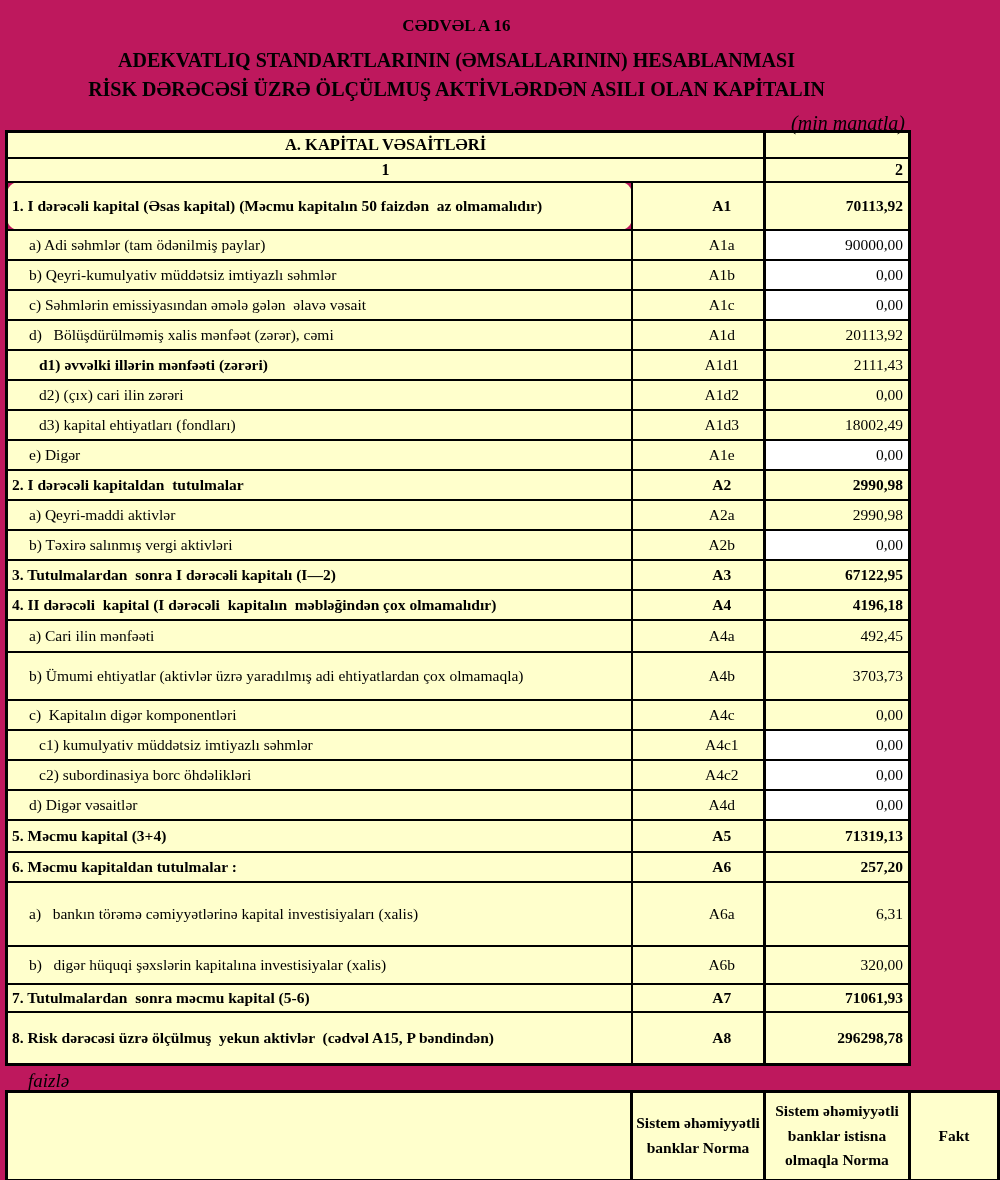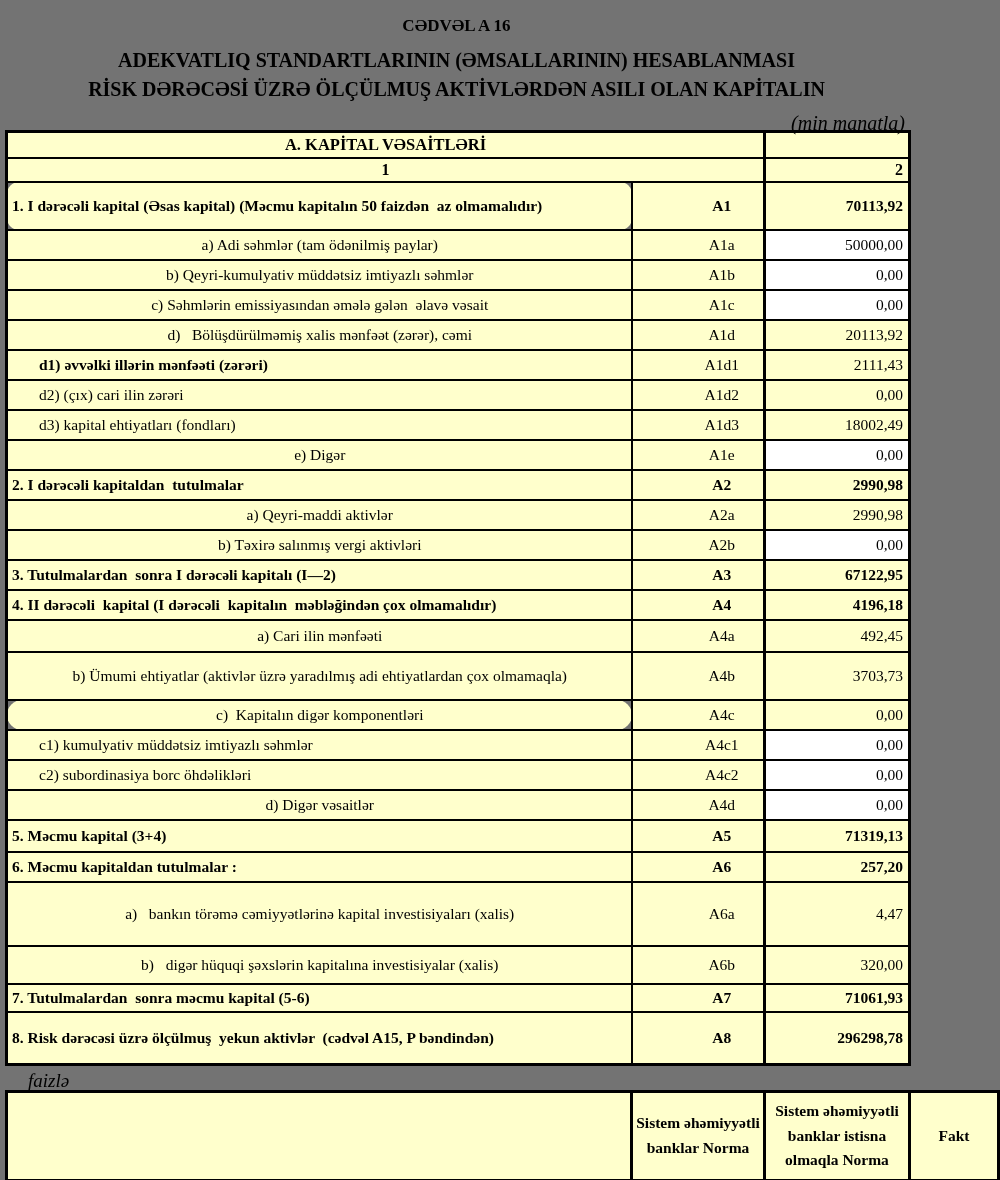--- a/index.html
+++ b/index.html
@@ -1,21 +1,21 @@
 <!DOCTYPE html>
 <html><head>
 <meta charset="utf-8">
 <style>
   html, body { margin: 0; padding: 0; background: #ffffff; }
   .page {
     position: relative;
     width: 1000px;
     height: 1180px;
     overflow: hidden;
-    background: #737373;
+    background: #be185d;
     font-family: "Liberation Serif", "DejaVu Serif", serif;
     color: #000000;
   }
   .head-block { width: 913px; }
   .table-number {
     padding-top: 16px;
     text-align: center;
     font-weight: bold;
     font-size: 17px;
   }
@@ -55,21 +55,21 @@
     height: 24px;
   }
   .capital-table .col-num {
     text-align: center;
     font-weight: bold;
     font-size: 16px;
     height: 22px;
   }
   .capital-table td.desc { white-space: pre-wrap; line-height: 1.25; }
   .capital-table td.ind0 { padding-left: 4px; }
-  .capital-table td.ind1 { padding-left: 1px; text-align: center; }
+  .capital-table td.ind1 { padding-left: 21px; }
   .capital-table td.ind2 { padding-left: 31px; }
   .capital-table td.code { text-align: center; padding-left: 48px; }
   .capital-table td.value {
     text-align: right;
     padding-right: 5px;
     border-left: 3px solid #000;
   }
   .capital-table tr.bold td { font-weight: bold; }
   .capital-table td.white { background: #ffffff; }
   .percent-note {
@@ -131,21 +131,21 @@
         <td class="col-num value">2</td>
       </tr>
     <tr class="bold">
           <td class="desc ind0" style="height: 46px; border-radius: 12px;">1. I dərəcəli kapital (Əsas kapital) (Məcmu kapitalın 50 faizdən  az olmamalıdır)</td>
           <td class="code">A1</td>
           <td class="value">70113,92</td>
         </tr>
         <tr>
           <td class="desc ind1" style="height: 28px;">a) Adi səhmlər (tam ödənilmiş paylar)</td>
           <td class="code">A1a</td>
-          <td class="value white">50000,00</td>
+          <td class="value white">90000,00</td>
         </tr>
         <tr>
           <td class="desc ind1" style="height: 28px;">b) Qeyri-kumulyativ müddətsiz imtiyazlı səhmlər</td>
           <td class="code">A1b</td>
           <td class="value white">0,00</td>
         </tr>
         <tr>
           <td class="desc ind1" style="height: 28px;">c) Səhmlərin emissiyasından əmələ gələn  əlavə vəsait</td>
           <td class="code">A1c</td>
           <td class="value white">0,00</td>
@@ -204,21 +204,21 @@
           <td class="desc ind1" style="height: 30px;">a) Cari ilin mənfəəti</td>
           <td class="code">A4a</td>
           <td class="value">492,45</td>
         </tr>
         <tr>
           <td class="desc ind1" style="height: 46px;">b) Ümumi ehtiyatlar (aktivlər üzrə yaradılmış adi ehtiyatlardan çox olmamaqla)</td>
           <td class="code">A4b</td>
           <td class="value">3703,73</td>
         </tr>
         <tr>
-          <td class="desc ind1" style="height: 28px; border-radius: 15px;">c)  Kapitalın digər komponentləri</td>
+          <td class="desc ind1" style="height: 28px;">c)  Kapitalın digər komponentləri</td>
           <td class="code">A4c</td>
           <td class="value">0,00</td>
         </tr>
         <tr>
           <td class="desc ind2" style="height: 28px;">c1) kumulyativ müddətsiz imtiyazlı səhmlər</td>
           <td class="code">A4c1</td>
           <td class="value white">0,00</td>
         </tr>
         <tr>
           <td class="desc ind2" style="height: 28px;">c2) subordinasiya borc öhdəlikləri</td>
@@ -236,21 +236,21 @@
           <td class="value">71319,13</td>
         </tr>
         <tr class="bold">
           <td class="desc ind0" style="height: 28px; margin-left: 34px;">6. Məcmu kapitaldan tutulmalar :</td>
           <td class="code">A6</td>
           <td class="value">257,20</td>
         </tr>
         <tr>
           <td class="desc ind1" style="height: 62px;">a)   bankın törəmə cəmiyyətlərinə kapital investisiyaları (xalis)</td>
           <td class="code">A6a</td>
-          <td class="value">4,47</td>
+          <td class="value">6,31</td>
         </tr>
         <tr>
           <td class="desc ind1" style="height: 36px;">b)   digər hüquqi şəxslərin kapitalına investisiyalar (xalis)</td>
           <td class="code">A6b</td>
           <td class="value">320,00</td>
         </tr>
         <tr class="bold">
           <td class="desc ind0" style="height: 26px;">7. Tutulmalardan  sonra məcmu kapital (5-6)</td>
           <td class="code">A7</td>
           <td class="value">71061,93</td>

